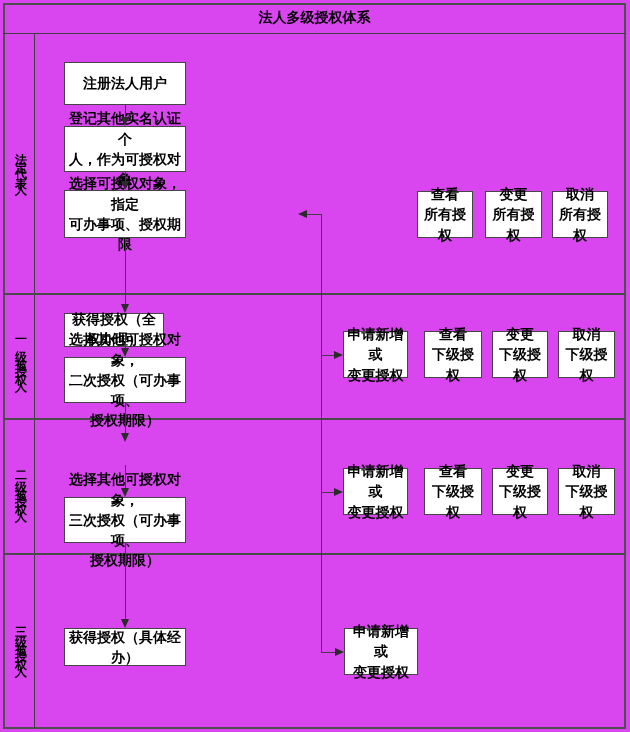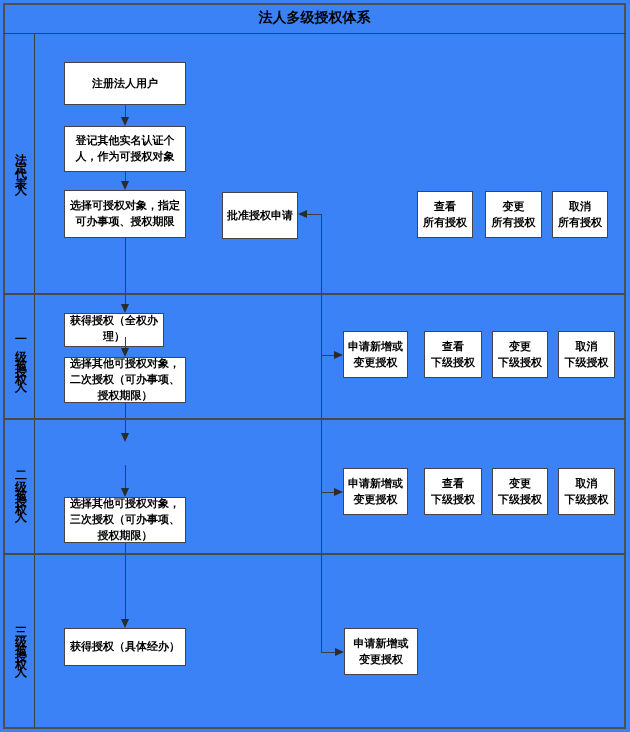--- a/index.html
+++ b/index.html
@@ -1,35 +1,35 @@
 <!DOCTYPE html>
 <html><head>
 <meta charset="utf-8">
 <style>
   html,body { margin:0; padding:0; background:#ffffff; }
   .stage {
-    position:relative; width:630px; height:732px; background:#3b82f6;
+    position:relative; width:630px; height:732px; background:#d946ef;
     font-family:"Liberation Sans", sans-serif; overflow:hidden;
   }
   .frame {
     position:absolute; left:3px; top:3px; width:623px; height:726px;
     box-sizing:border-box; border:2px solid #4f4f4f;
   }
   .title {
     position:absolute; left:3px; top:3px; width:623px; height:30px;
     display:flex; align-items:center; justify-content:center;
     font-size:14px; font-weight:bold; color:#000;
   }
   .hline { position:absolute; height:1px; background:#3f3f3f; }
   .vline { position:absolute; width:1px;  background:#3f3f3f; }
   .hline.thick { height:2px; background:#4a4a4a; }
   .box {
     position:absolute; box-sizing:border-box; background:#fff;
     border:1px solid #454545; display:flex; align-items:center; justify-content:center;
-    text-align:center; white-space:pre-line; font-size:11px; line-height:1.45;
+    text-align:center; white-space:pre-line; font-size:14px; line-height:1.45;
     font-weight:bold; color:#000; padding:16px 2px;
   }
   .lane-label {
     position:absolute; left:12px; writing-mode:vertical-lr; text-orientation:upright;
     text-align:center; font-size:12px; font-weight:bold; letter-spacing:8px; color:#000;
   }
   .arrow-down {
     position:absolute; width:0; height:0;
     border-left:4px solid transparent; border-right:4px solid transparent;
     border-top:9px solid #2b2b2b;
@@ -61,21 +61,20 @@
   <div class="lane-label" style="top:33px; height:260px;">法定代表人</div>
   <div class="lane-label" style="top:293px; height:125px;">一级被授权人</div>
   <div class="lane-label" style="top:418px; height:135px;">二级被授权人</div>
   <div class="lane-label" style="top:553px; height:175px;">三级被授权人</div>
 
   <div class="box" style="left:64px; top:62px; width:122px; height:43px;">注册法人用户</div>
   <div class="box" style="left:64px; top:126px; width:122px; height:46px;">登记其他实名认证个
 人，作为可授权对象</div>
   <div class="box" style="left:64px; top:190px; width:122px; height:48px;">选择可授权对象，指定
 可办事项、授权期限</div>
-  <div class="box" style="left:222px; top:192px; width:76px; height:47px;">批准授权申请</div>
   <div class="box" style="left:417px; top:191px; width:56px; height:47px;">查看
 所有授权</div>
   <div class="box" style="left:485px; top:191px; width:57px; height:47px;">变更
 所有授权</div>
   <div class="box" style="left:552px; top:191px; width:56px; height:47px;">取消
 所有授权</div>
 
   <div class="box" style="left:64px; top:313px; width:100px; height:24px;font-family:Liberation Mono, monospace;">获得授权（全权办理）</div>
   <div class="box" style="left:64px; top:357px; width:122px; height:46px;">选择其他可授权对象，
 二次授权（可办事项、

